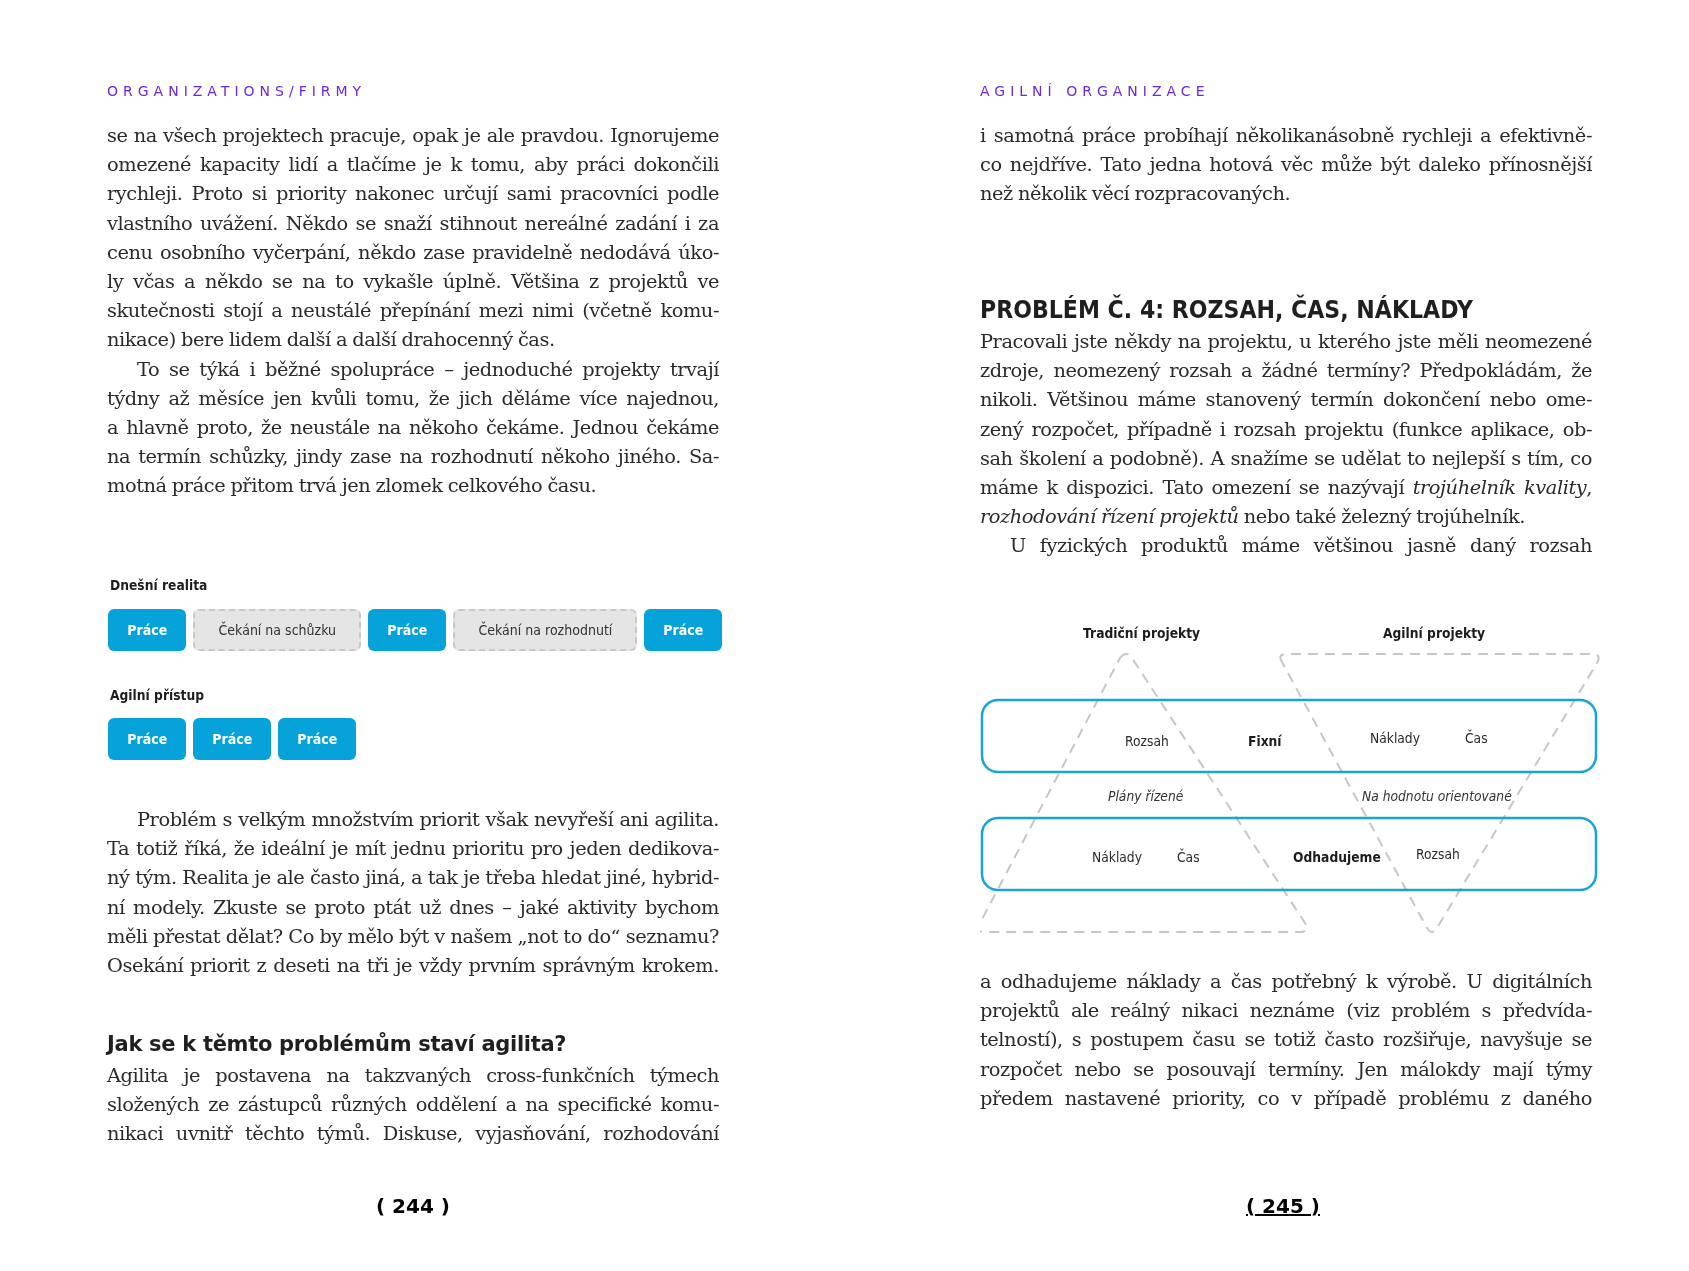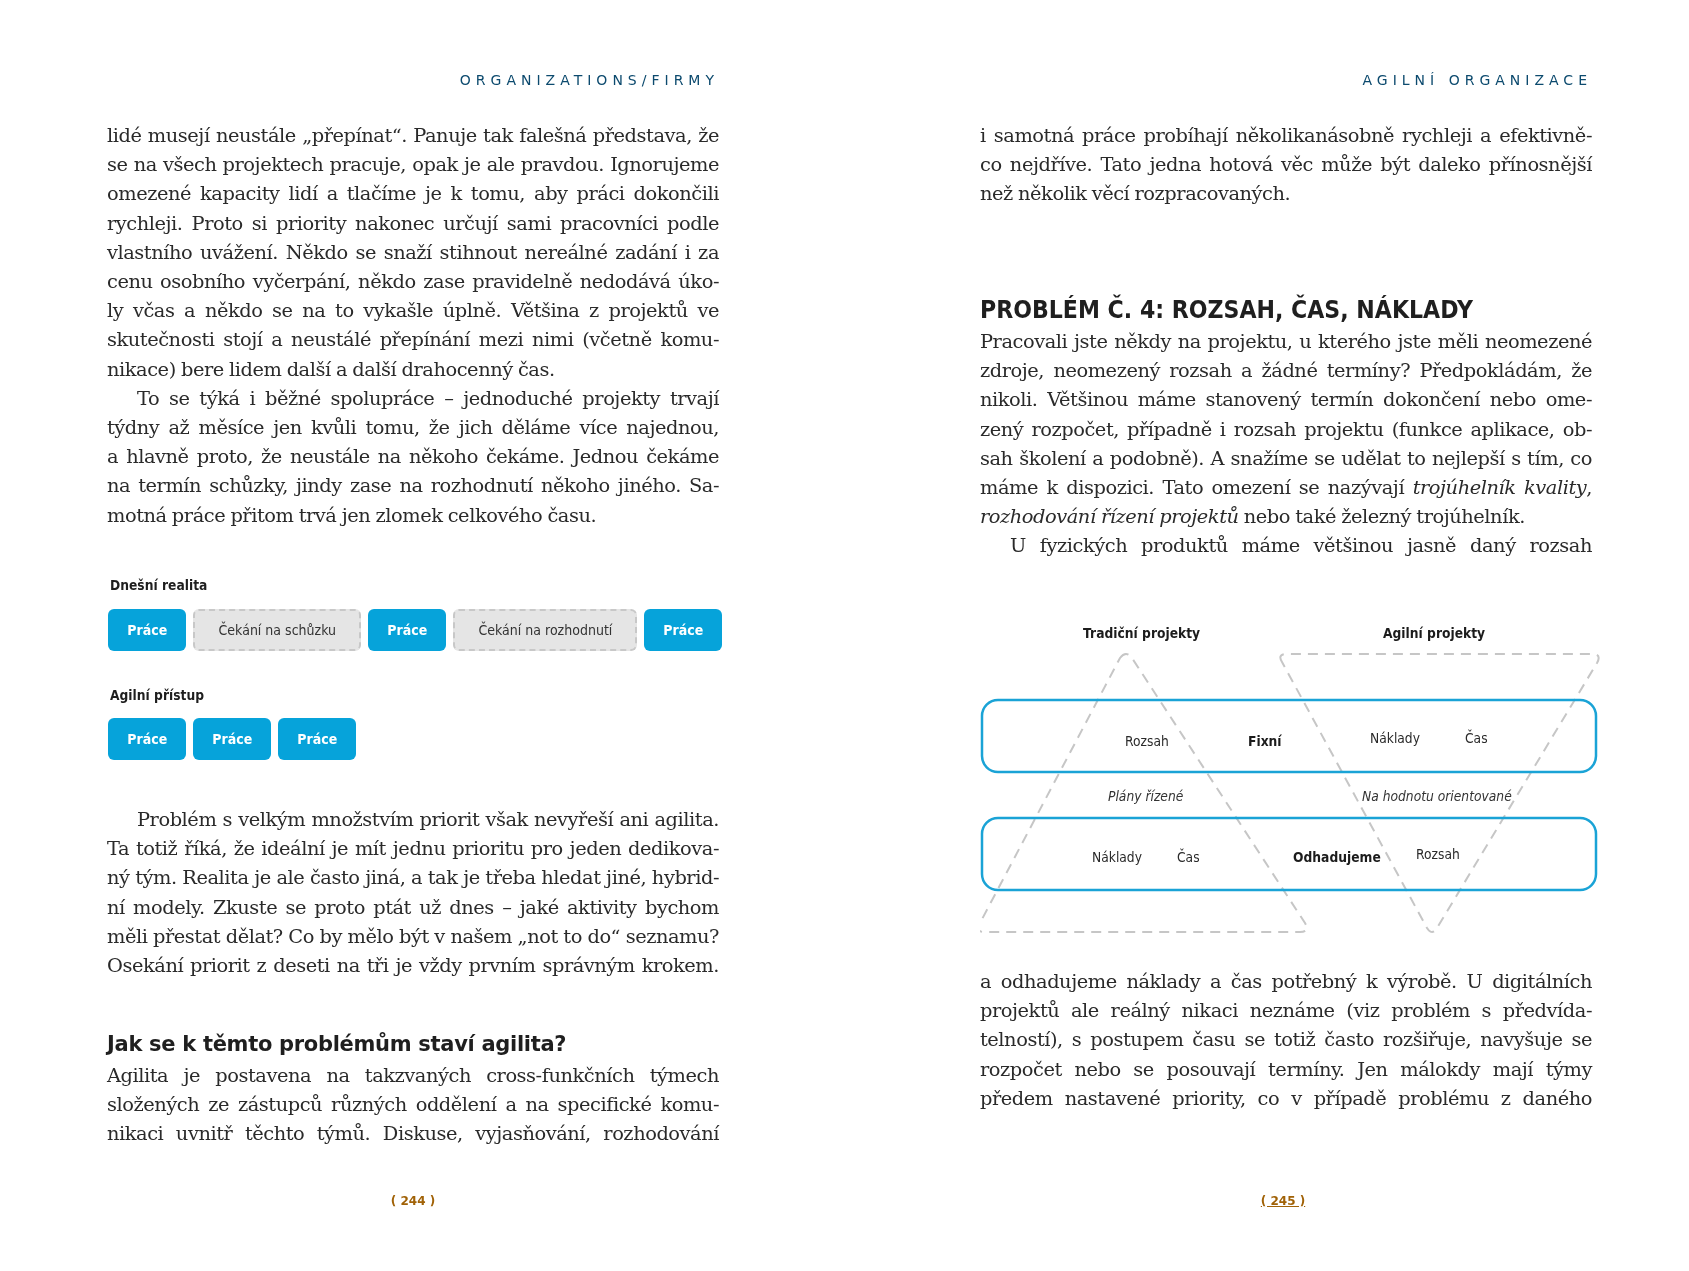--- a/index.html
+++ b/index.html
@@ -1,36 +1,36 @@
 <!DOCTYPE html>
 <html><head>
 <meta charset="utf-8">
 <style>
   html, body { margin:0; padding:0; background:#ffffff; }
   body { width:1689px; height:1271px; position:relative; overflow:hidden;
          font-family:"DejaVu Serif", serif; color:#2b2b2b; }
   .page { position:absolute; top:0; height:1271px; }
   .page.left { left:0; width:844px; }
   .page.right { left:844px; width:845px; }
-  .running-head { position:absolute; top:72px; font-family:"DejaVu Sans", sans-serif;
-         font-size:14px; letter-spacing:5px; color:#0c4a6e; text-align:right; }
+  .running-head { position:absolute; top:83px; font-family:"DejaVu Sans", sans-serif;
+         font-size:14px; letter-spacing:5px; color:#6d28d9; text-align:left; }
   .page.left .running-head { left:107px; width:612px; }
   .page.right .running-head { left:136px; width:612px; }
   .text-block { position:absolute; font-family:"DejaVu Serif", serif; font-size:19.4px;
          line-height:29.2px; color:#2a2a2a; text-align:justify; letter-spacing:-0.45px; word-spacing:-0.5px; }
   .line { display:block; text-align:justify; text-align-last:justify; white-space:nowrap; overflow:visible; }
   .line.last { text-align-last:left; }
   .page.left .text-block { left:107px; width:612px; }
   .page.right .text-block { left:136px; width:612px; }
   .heading { position:absolute; font-family:"DejaVu Sans", sans-serif; font-weight:bold;
          color:#1f1f1f; }
   .h-sub { font-size:21px; left:107px; top:1032px; letter-spacing:-0.3px; }
   .h-main { font-size:24px; left:136px; top:296px; letter-spacing:0px; transform:scaleX(0.92); transform-origin:left; }
-  .folio { position:absolute; top:1194px; font-family:"DejaVu Sans", sans-serif; font-size:12px;
-         font-weight:bold; color:#a16207; width:200px; text-align:center; }
+  .folio { position:absolute; top:1194px; font-family:"DejaVu Sans", sans-serif; font-size:20px;
+         font-weight:bold; color:#000000; width:200px; text-align:center; }
   .page.left .folio { left:313px; }
   .page.right .folio { left:339px;text-decoration:underline; }
   em { font-style:italic; }
 
   
   .flow-label { position:absolute; font-family:"DejaVu Sans", sans-serif; font-weight:bold;
          font-size:14px; color:#1e1e1e; transform:scaleX(0.88); transform-origin:left; }
   .box { position:absolute; height:42px; border-radius:6px; box-sizing:border-box;
          display:flex; align-items:center; justify-content:center;
          font-family:"DejaVu Sans", sans-serif; font-size:14px; }
@@ -46,21 +46,20 @@
   .dlabel.bold { font-weight:bold; color:#1c1c1c; }
   .dlabel.it { font-style:italic; color:#333; }
 </style>
 </head>
 <body>
 
 <div class="page left">
   <div class="running-head">ORGANIZATIONS/FIRMY</div>
 
   <div class="text-block" style="top:121px;">
-    <span class="line">lidé musejí neustále „přepínat“. Panuje tak falešná představa, že</span>
     <span class="line">se na všech projektech pracuje, opak je ale pravdou. Ignorujeme</span>
     <span class="line">omezené kapacity lidí a tlačíme je k tomu, aby práci dokončili</span>
     <span class="line">rychleji. Proto si priority nakonec určují sami pracovníci podle</span>
     <span class="line">vlastního uvážení. Někdo se snaží stihnout nereálné zadání i za</span>
     <span class="line">cenu osobního vyčerpání, někdo zase pravidelně nedodává úko-</span>
     <span class="line">ly včas a někdo se na to vykašle úplně. Většina z projektů ve</span>
     <span class="line">skutečnosti stojí a neustálé přepínání mezi nimi (včetně komu-</span>
     <span class="line last">nikace) bere lidem další a další drahocenný čas.</span>
     <span class="line" style="padding-left:30px;">To se týká i běžné spolupráce – jednoduché projekty trvají</span>
     <span class="line">týdny až měsíce jen kvůli tomu, že jich děláme více najednou,</span>

